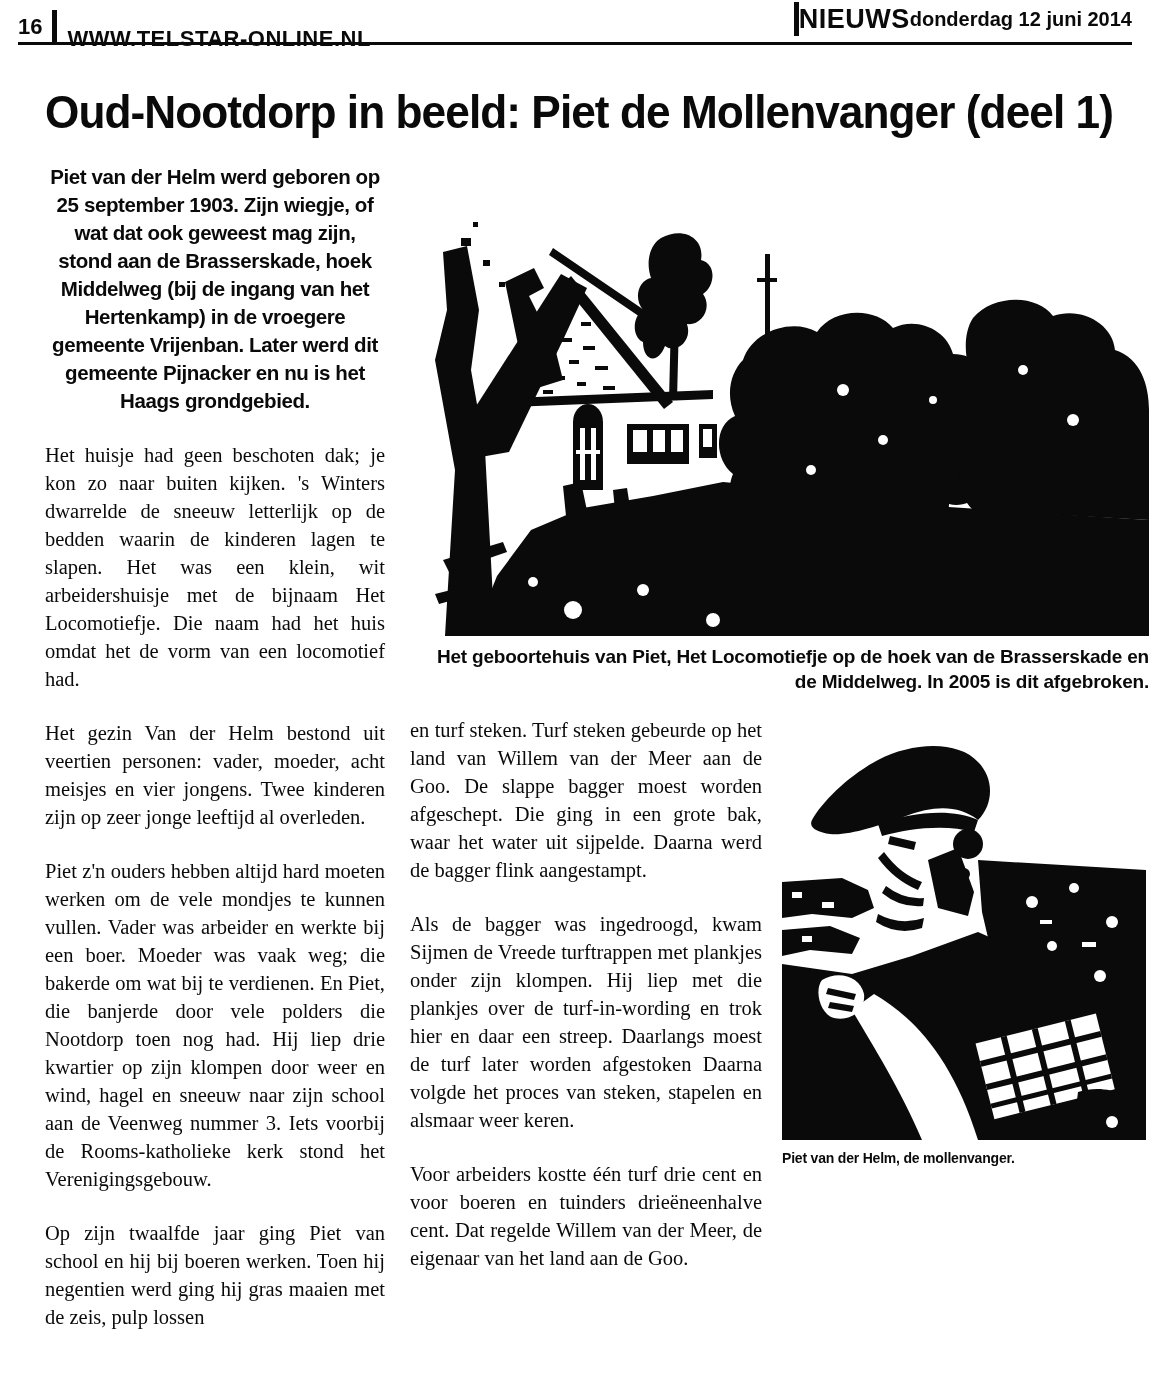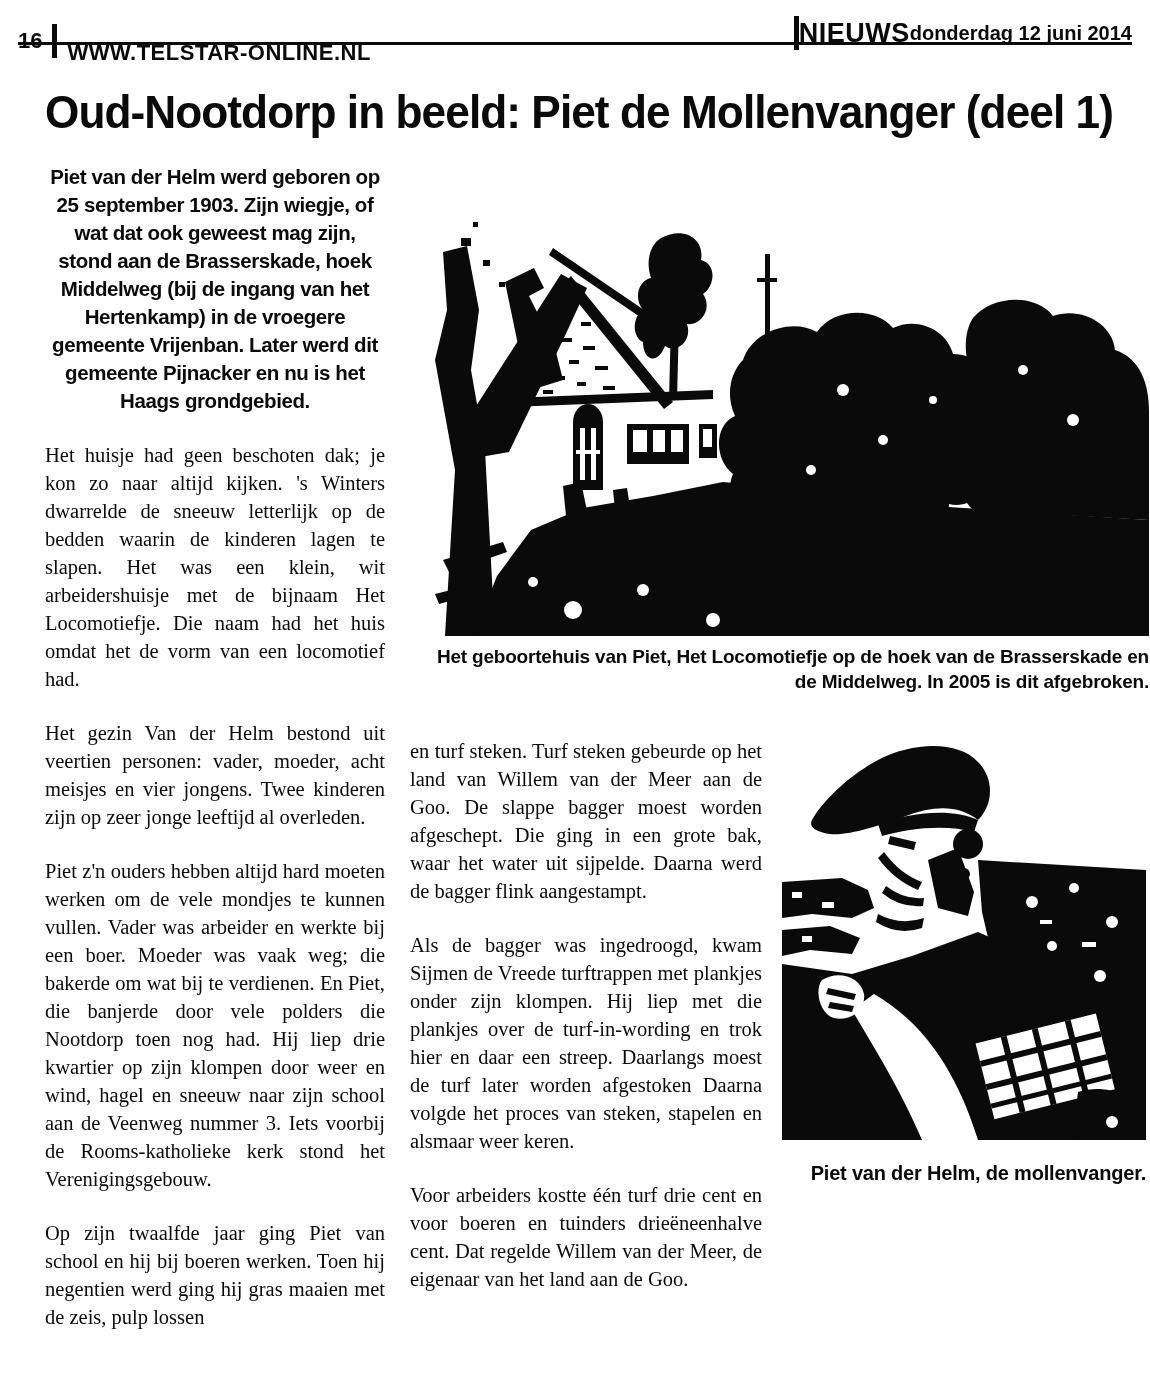--- a/index.html
+++ b/index.html
@@ -3,57 +3,57 @@
 <meta charset="utf-8">
 <style>
   * { margin:0; padding:0; box-sizing:border-box; }
   html,body { background:#e8e8e8; }
   .page {
     position:relative; width:1150px; height:1400px; margin:0 auto;
     background:#ffffff; color:#0a0a0a; overflow:hidden;
     font-family:"Liberation Serif", serif;
   }
   
-  .masthead { position:absolute; left:18px; top:16px; width:1114px; height:34px; }
+  .masthead { position:absolute; left:18px; top:2px; width:1114px; height:34px; }
   .mh-left { position:absolute; left:0; top:0; display:flex; align-items:center; gap:10px; }
   .page-num { font-family:"Liberation Sans",sans-serif; font-weight:700; font-size:22px; }
   .vbar { width:5px; height:34px; background:#0a0a0a; }
   .site { font-family:"Liberation Sans",sans-serif; font-weight:700; font-size:22px; letter-spacing:.5px;margin-top:24px; }
   .mh-right { position:absolute; right:0; top:0; display:flex; align-items:center; }
   .section { font-family:"Liberation Sans",sans-serif; font-weight:700; font-size:27px; letter-spacing:.5px; }
   .date { font-family:"Liberation Sans",sans-serif; font-weight:600; font-size:20px; }
   .rule { position:absolute; left:18px; top:42px; width:1114px; height:3px; background:#0a0a0a; }
   
   .headline {
     position:absolute; left:45px; top:84px; width:1100px;
     font-family:"Liberation Sans",sans-serif; font-weight:700; font-size:47px;
     letter-spacing:-1px; transform:scaleX(.94); transform-origin:0 0; white-space:nowrap;
   }
   
   .col { position:absolute; text-align:justify; }
   .col p { margin:0 0 26px 0; font-size:20.5px; line-height:28px; }
   .col-left  { left:45px;  top:163px; width:340px; }
-  .col-mid   { left:410px; top:737px; width:352px;font-family:Liberation Serif, serif; }
+  .col-mid   { left:410px; top:716px; width:352px;font-family:Liberation Serif, serif; }
   .col-right { left:782px; top:716px; width:364px; }
   .intro {
     font-family:"Liberation Sans",sans-serif; font-weight:700;
     font-size:21.5px; line-height:26.5px; letter-spacing:-.4px;
     text-align:center; margin:0 0 26px 0;
   }
   
   .photo-area { position:absolute; left:413px; top:190px; width:736px; }
   .photo-frame { width:736px; height:446px; overflow:hidden; background:#fff; }
   .caption {
     font-family:"Liberation Sans",sans-serif; font-weight:700;
     font-size:19px; line-height:25px; letter-spacing:-.2px;
     margin-top:8px; text-align:right;
   }
   .portrait-wrap { margin-top:16px; width:364px; }
   .portrait-frame { width:364px; height:408px; overflow:hidden; background:#fff; }
-  .caption-center { text-align:right; font-size:20px; margin-top:21px; }
+  .caption-center { text-align:left; font-size:14px; margin-top:6px; }
   svg { display:block; }
 </style>
 </head>
 <body>
 
 <div class="page">
 
   <div class="masthead">
     <div class="mh-left">
       <span class="page-num">16</span>
@@ -65,21 +65,21 @@
       <span class="section">NIEUWS</span>
       <span class="date">donderdag 12 juni 2014</span>
     </div>
   </div>
   <div class="rule"></div>
 
   <h1 class="headline">Oud-Nootdorp in beeld: Piet de Mollenvanger (deel 1)</h1>
 
   <div class="col col-left">
     <p class="intro">Piet van der Helm werd geboren op 25 september 1903. Zijn wiegje, of wat dat ook geweest mag zijn, stond aan de Brasserskade, hoek Middelweg (bij de ingang van het Hertenkamp) in de vroegere gemeente Vrijenban. Later werd dit gemeente Pijnacker en nu is het Haags grondgebied.</p>
-    <p>Het huisje had geen beschoten dak; je kon zo naar altijd kijken. 's Winters dwarrelde de sneeuw letterlijk op de bedden waarin de kinderen lagen te slapen. Het was een klein, wit arbeidershuisje met de bijnaam Het Locomotiefje. Die naam had het huis omdat het de vorm van een locomotief had.</p>
+    <p>Het huisje had geen beschoten dak; je kon zo naar buiten kijken. 's Winters dwarrelde de sneeuw letterlijk op de bedden waarin de kinderen lagen te slapen. Het was een klein, wit arbeidershuisje met de bijnaam Het Locomotiefje. Die naam had het huis omdat het de vorm van een locomotief had.</p>
     <p>Het gezin Van der Helm bestond uit veertien personen: vader, moeder, acht meisjes en vier jongens. Twee kinderen zijn op zeer jonge leeftijd al overleden.</p>
     <p>Piet z'n ouders hebben altijd hard moeten werken om de vele mondjes te kunnen vullen. Vader was arbeider en werkte bij een boer. Moeder was vaak weg; die bakerde om wat bij te verdienen. En Piet, die banjerde door vele polders die Nootdorp toen nog had. Hij liep drie kwartier op zijn klompen door weer en wind, hagel en sneeuw naar zijn school aan de Veenweg nummer 3. Iets voorbij de Rooms-katholieke kerk stond het Verenigingsgebouw.</p>
     <p>Op zijn twaalfde jaar ging Piet van school en hij bij boeren werken. Toen hij negentien werd ging hij gras maaien met de zeis, pulp lossen</p>
   </div>
 
   <div class="photo-area">
     <div class="photo-frame">
       <svg width="736" height="446" viewBox="0 0 736 446" xmlns="http://www.w3.org/2000/svg">
         <rect width="736" height="446" fill="#ffffff"></rect>
         <g fill="#0a0a0a" stroke="none">

